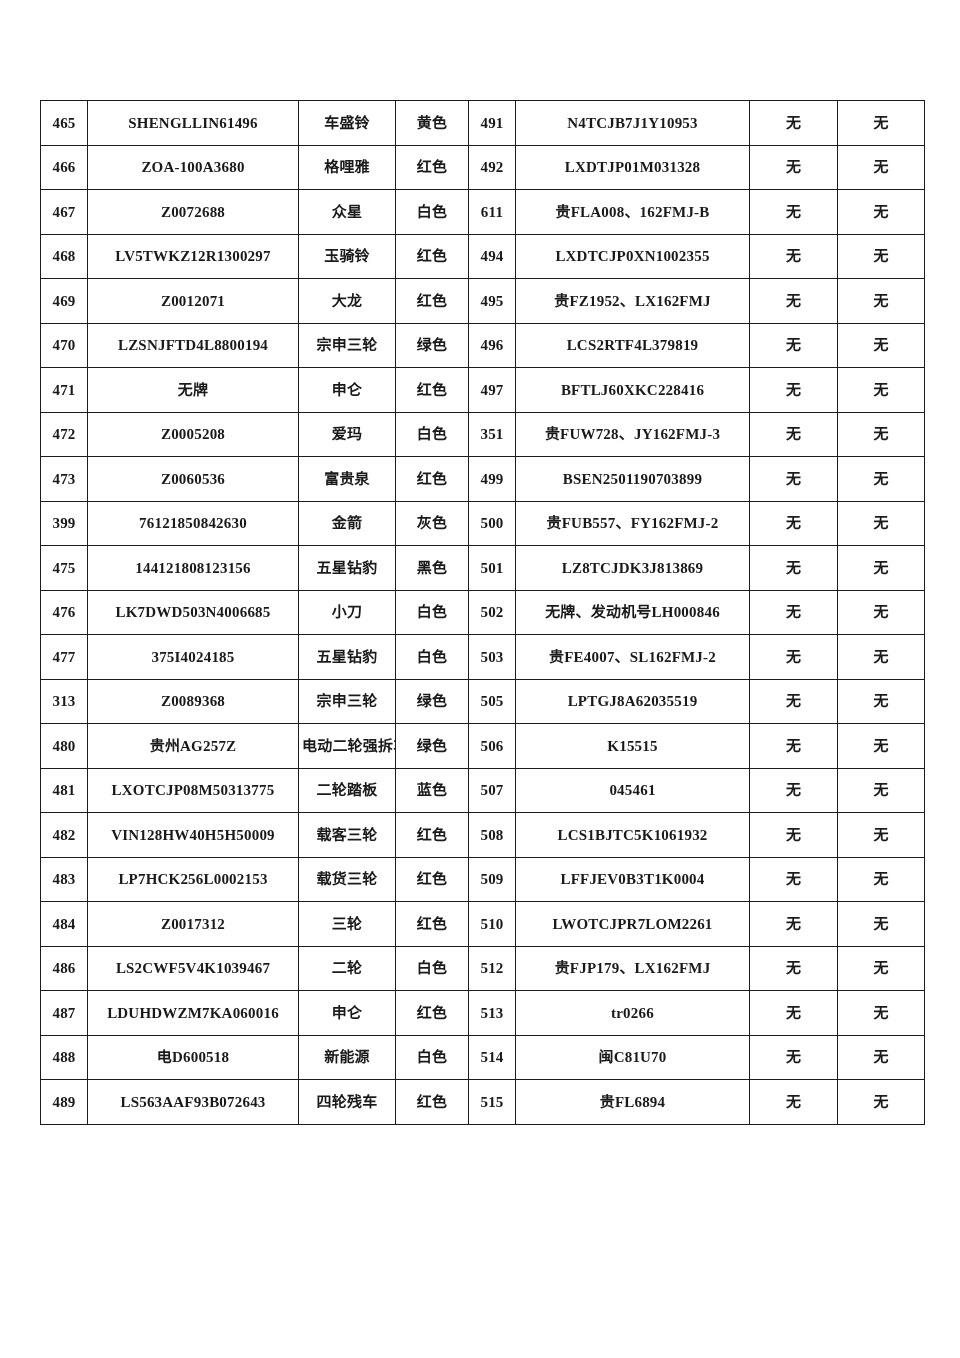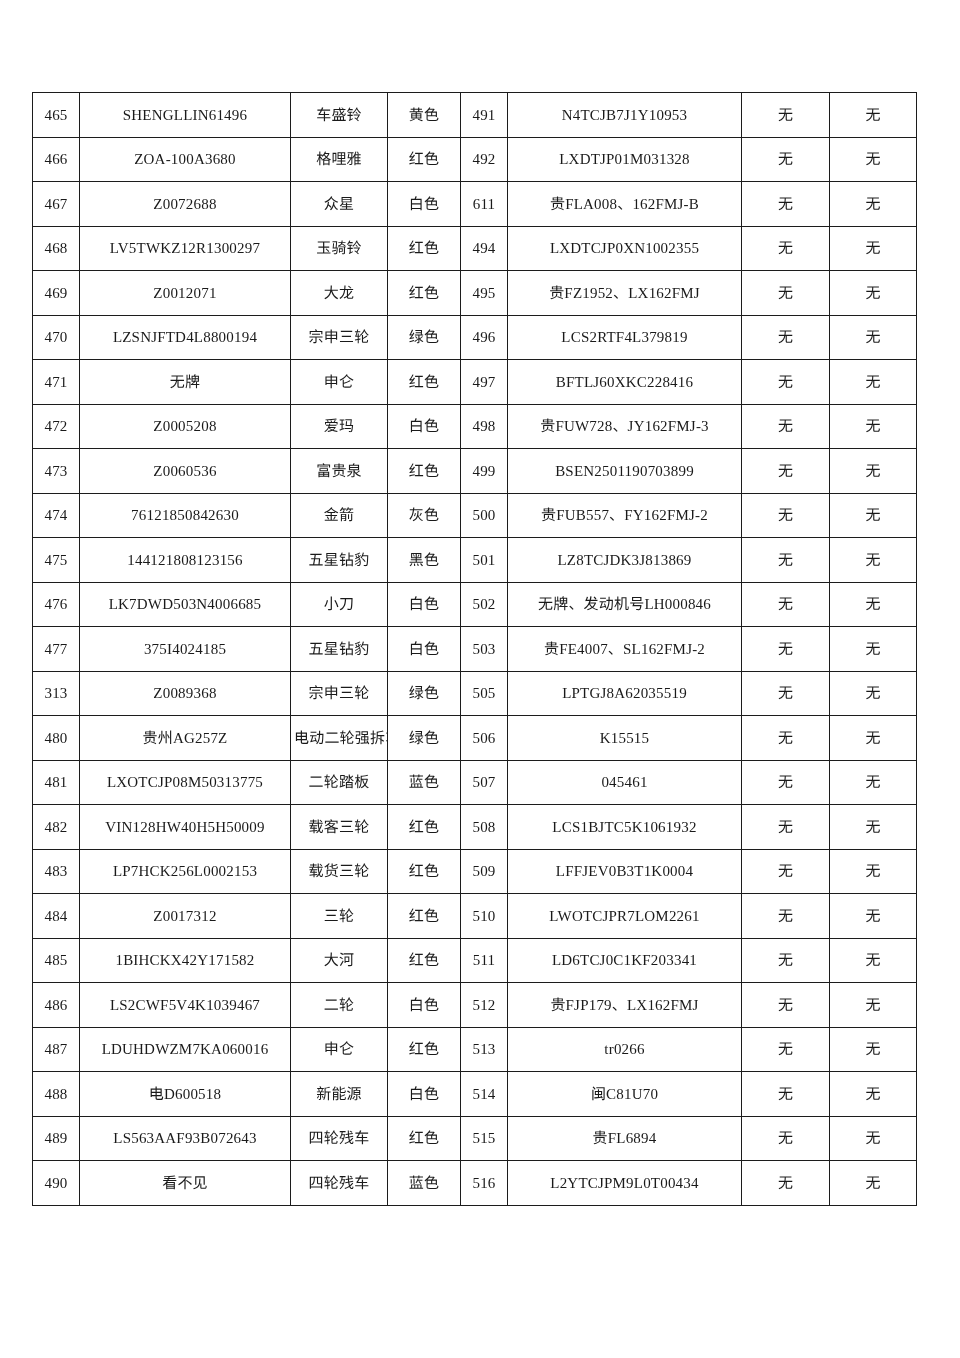--- a/index.html
+++ b/index.html
@@ -19,21 +19,22 @@
     position: relative;
     width: 960px;
     height: 1358px;
     box-sizing: border-box;
     padding: 88px 48px 0 28px;
   }
   table.vehicle-table {
     border-collapse: collapse;
     table-layout: fixed;
     width: 884px;
-    margin: 4px;
+    margin: 12px;
+    font-weight: bold;
   }
   table.vehicle-table td {
     border: 1.6px solid #1c1c1c;
     text-align: center;
     vertical-align: middle;
     padding: 2px 3px;
     line-height: 1.22;
     font-size: 15px;
     letter-spacing: 0.2px;
     white-space: nowrap;
@@ -142,37 +143,37 @@
           <td class="idx2">497</td>
           <td class="code2">BFTLJ60XKC228416</td>
           <td class="flag">无</td>
           <td class="flag">无</td>
         </tr>
         <tr>
           <td class="idx">472</td>
           <td class="code">Z0005208</td>
           <td class="brand">爱玛</td>
           <td class="color">白色</td>
-          <td class="idx2">498</td>
+          <td class="idx2">351</td>
           <td class="code2">贵FUW728、JY162FMJ-3</td>
           <td class="flag">无</td>
           <td class="flag">无</td>
         </tr>
         <tr>
           <td class="idx">473</td>
           <td class="code">Z0060536</td>
           <td class="brand">富贵泉</td>
           <td class="color">红色</td>
           <td class="idx2">499</td>
           <td class="code2">BSEN2501190703899</td>
           <td class="flag">无</td>
           <td class="flag">无</td>
         </tr>
         <tr>
-          <td class="idx">474</td>
+          <td class="idx">399</td>
           <td class="code">76121850842630</td>
           <td class="brand">金箭</td>
           <td class="color">灰色</td>
           <td class="idx2">500</td>
           <td class="code2">贵FUB557、FY162FMJ-2</td>
           <td class="flag">无</td>
           <td class="flag">无</td>
         </tr>
         <tr>
           <td class="idx">475</td>
@@ -258,30 +259,20 @@
           <td class="idx">484</td>
           <td class="code">Z0017312</td>
           <td class="brand">三轮</td>
           <td class="color">红色</td>
           <td class="idx2">510</td>
           <td class="code2">LWOTCJPR7LOM2261</td>
           <td class="flag">无</td>
           <td class="flag">无</td>
         </tr>
         <tr>
-          <td class="idx">485</td>
-          <td class="code">1BIHCKX42Y171582</td>
-          <td class="brand">大河</td>
-          <td class="color">红色</td>
-          <td class="idx2">511</td>
-          <td class="code2">LD6TCJ0C1KF203341</td>
-          <td class="flag">无</td>
-          <td class="flag">无</td>
-        </tr>
-        <tr>
           <td class="idx">486</td>
           <td class="code">LS2CWF5V4K1039467</td>
           <td class="brand">二轮</td>
           <td class="color">白色</td>
           <td class="idx2">512</td>
           <td class="code2">贵FJP179、LX162FMJ</td>
           <td class="flag">无</td>
           <td class="flag">无</td>
         </tr>
         <tr>
@@ -304,28 +295,18 @@
           <td class="flag">无</td>
           <td class="flag">无</td>
         </tr>
         <tr>
           <td class="idx">489</td>
           <td class="code">LS563AAF93B072643</td>
           <td class="brand">四轮残车</td>
           <td class="color">红色</td>
           <td class="idx2">515</td>
           <td class="code2">贵FL6894</td>
-          <td class="flag">无</td>
-          <td class="flag">无</td>
-        </tr>
-        <tr>
-          <td class="idx">490</td>
-          <td class="code">看不见</td>
-          <td class="brand">四轮残车</td>
-          <td class="color">蓝色</td>
-          <td class="idx2">516</td>
-          <td class="code2">L2YTCJPM9L0T00434</td>
           <td class="flag">无</td>
           <td class="flag">无</td>
         </tr>
       </tbody>
   </table>
 </div>
 
 </body></html>

